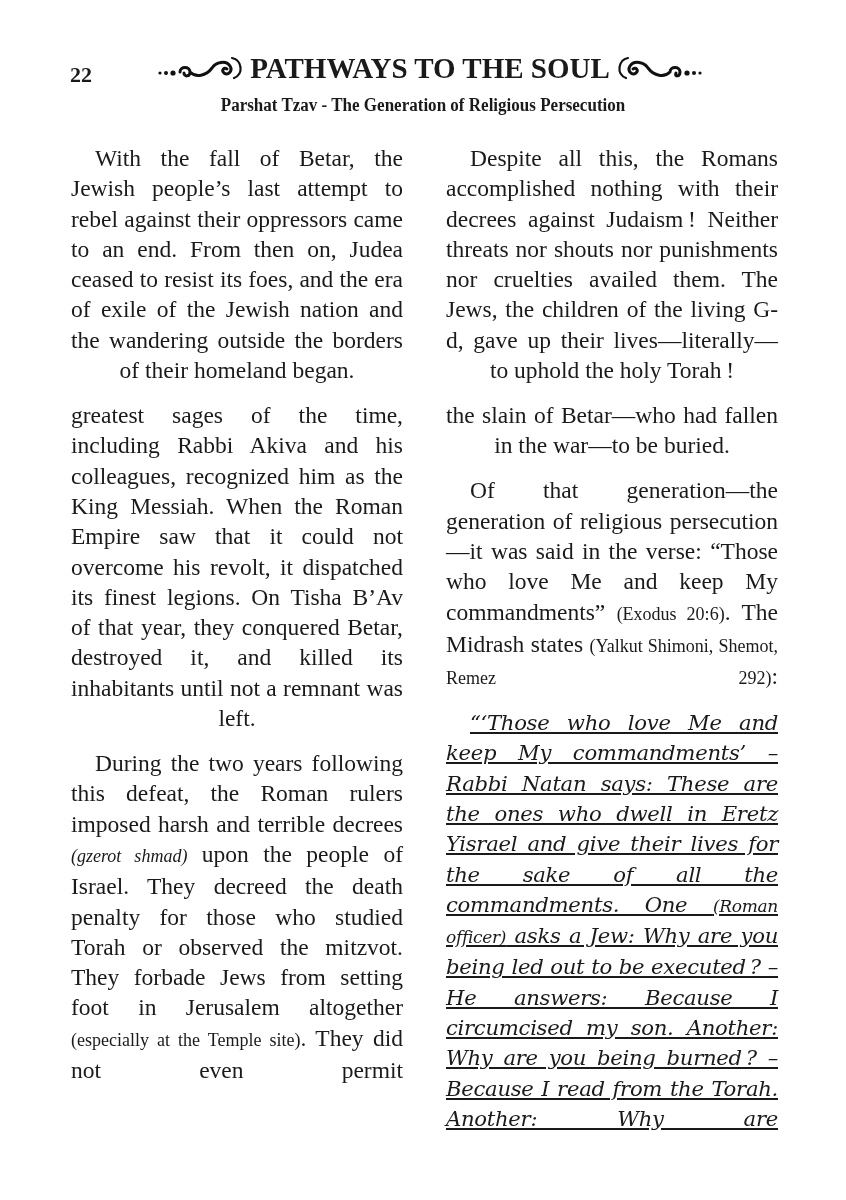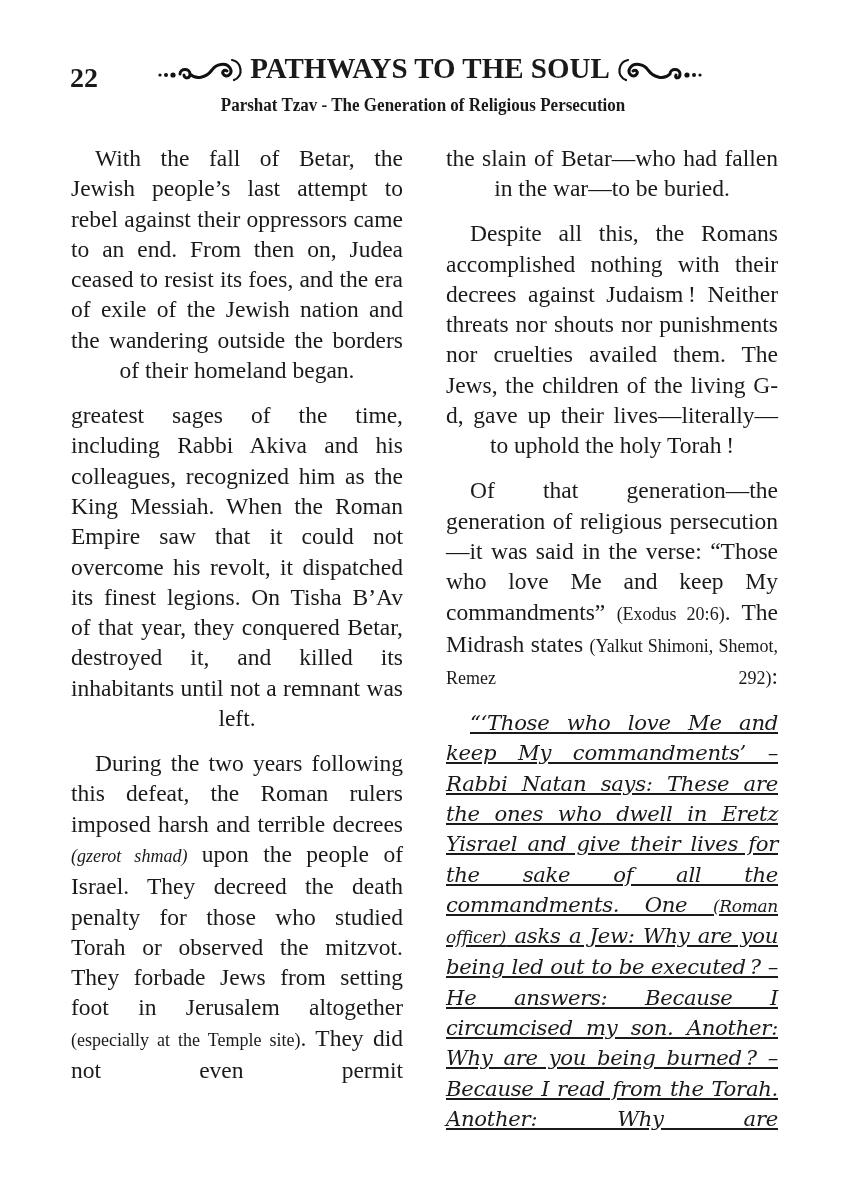--- a/index.html
+++ b/index.html
@@ -2,25 +2,25 @@
 <html><head>
   <meta charset="utf-8">
   <style>
     html, body { margin: 0; padding: 0; background: #ffffff; }
     body {
       width: 846px; height: 1200px; position: relative; overflow: hidden;
       font-family: "Liberation Serif", serif; color: #1a1a1a;
     }
     .page-number {
       position: absolute; left: 70px; top: 62px;
-      font-size: 28px; font-weight: bold; font-family: "Liberation Serif", serif;
+      font-size: 22px; font-weight: bold; font-family: "Liberation Serif", serif;
     }
     .running-head {
       position: absolute; left: 130px; top: 52px; width: 600px;
-      display: flex; align-items: center; justify-content: center;
+      display: flex; justify-content: center;
       font-family: "Liberation Serif", serif; font-weight: bold; font-size: 29px;
       letter-spacing: 0px; white-space: nowrap;
     }
     .orn { display: inline-block; width: 90px; height: 30px; }
     .orn svg { width: 100%; height: 100%; }
     .head-title { margin: 0 4px; }
     .subtitle {
       position: absolute; left: 0; width: 846px; top: 95px; text-align: center;
       font-weight: bold; font-size: 18.5px; font-family: "Liberation Serif", serif;
       transform: scaleX(0.92);
@@ -71,17 +71,17 @@
 
 <div class="subtitle">Parshat Tzav - The Generation of Religious Persecution</div>
 
 <div class="col col-left">
   <p class="para">With the fall of Betar, the Jewish people’s last attempt to rebel against their oppressors came to an end. From then on, Judea ceased to resist its foes, and the era of exile of the Jewish nation and the wandering outside the borders of their homeland began.</p>
   <p class="para no-indent">greatest sages of the time, including Rabbi Akiva and his colleagues, recognized him as the King Messiah. When the Roman Empire saw that it could not overcome his revolt, it dispatched its finest legions. On Tisha B’Av of that year, they conquered Betar, destroyed it, and killed its inhabitants until not a remnant was left.</p>
   <p class="para last-line-justify"><span>During the two years following this defeat, the Roman rulers imposed harsh and terrible decrees </span><span class="small"><i>(gzerot shmad)</i></span><span> upon the people of Israel. They decreed the death penalty for those who studied Torah or observed the mitzvot. They forbade Jews from setting foot in Jerusalem altogether </span><span class="small">(especially at the Temple site)</span><span>. They did not even permit</span></p>
 </div>
 
 <div class="col col-right">
+  <p class="para">Despite all this, the Romans accomplished nothing with their decrees against Judaism ! Neither threats nor shouts nor punishments nor cruelties availed them. The Jews, the children of the living G-d, gave up their lives—literally—to uphold the holy Torah !</p>
   <p class="para no-indent">the slain of Betar—who had fallen in the war—to be buried.</p>
-  <p class="para">Despite all this, the Romans accomplished nothing with their decrees against Judaism ! Neither threats nor shouts nor punishments nor cruelties availed them. The Jews, the children of the living G-d, gave up their lives—literally—to uphold the holy Torah !</p>
   <p class="para last-line-justify"><span>Of that generation—the generation of religious persecution—it was said in the verse: “Those who love Me and keep My commandments” </span><span class="small">(Exodus 20:6)</span><span>. The Midrash states </span><span class="small">(Yalkut Shimoni, Shemot, Remez 292)</span><span>:</span></p>
   <p class="para quote last-line-justify"><span>“‘Those who love Me and keep My commandments’ – Rabbi Natan says: These are the ones who dwell in Eretz Yisrael and give their lives for the sake of all the commandments. One </span><span class="small"><i>(Roman officer)</i></span><span> asks a Jew: Why are you being led out to be executed ? – He answers: Because I circumcised my son. Another: Why are you being burned ? – Because I read from the Torah. Another: Why are</span></p>
 </div>
 
 </body></html>

